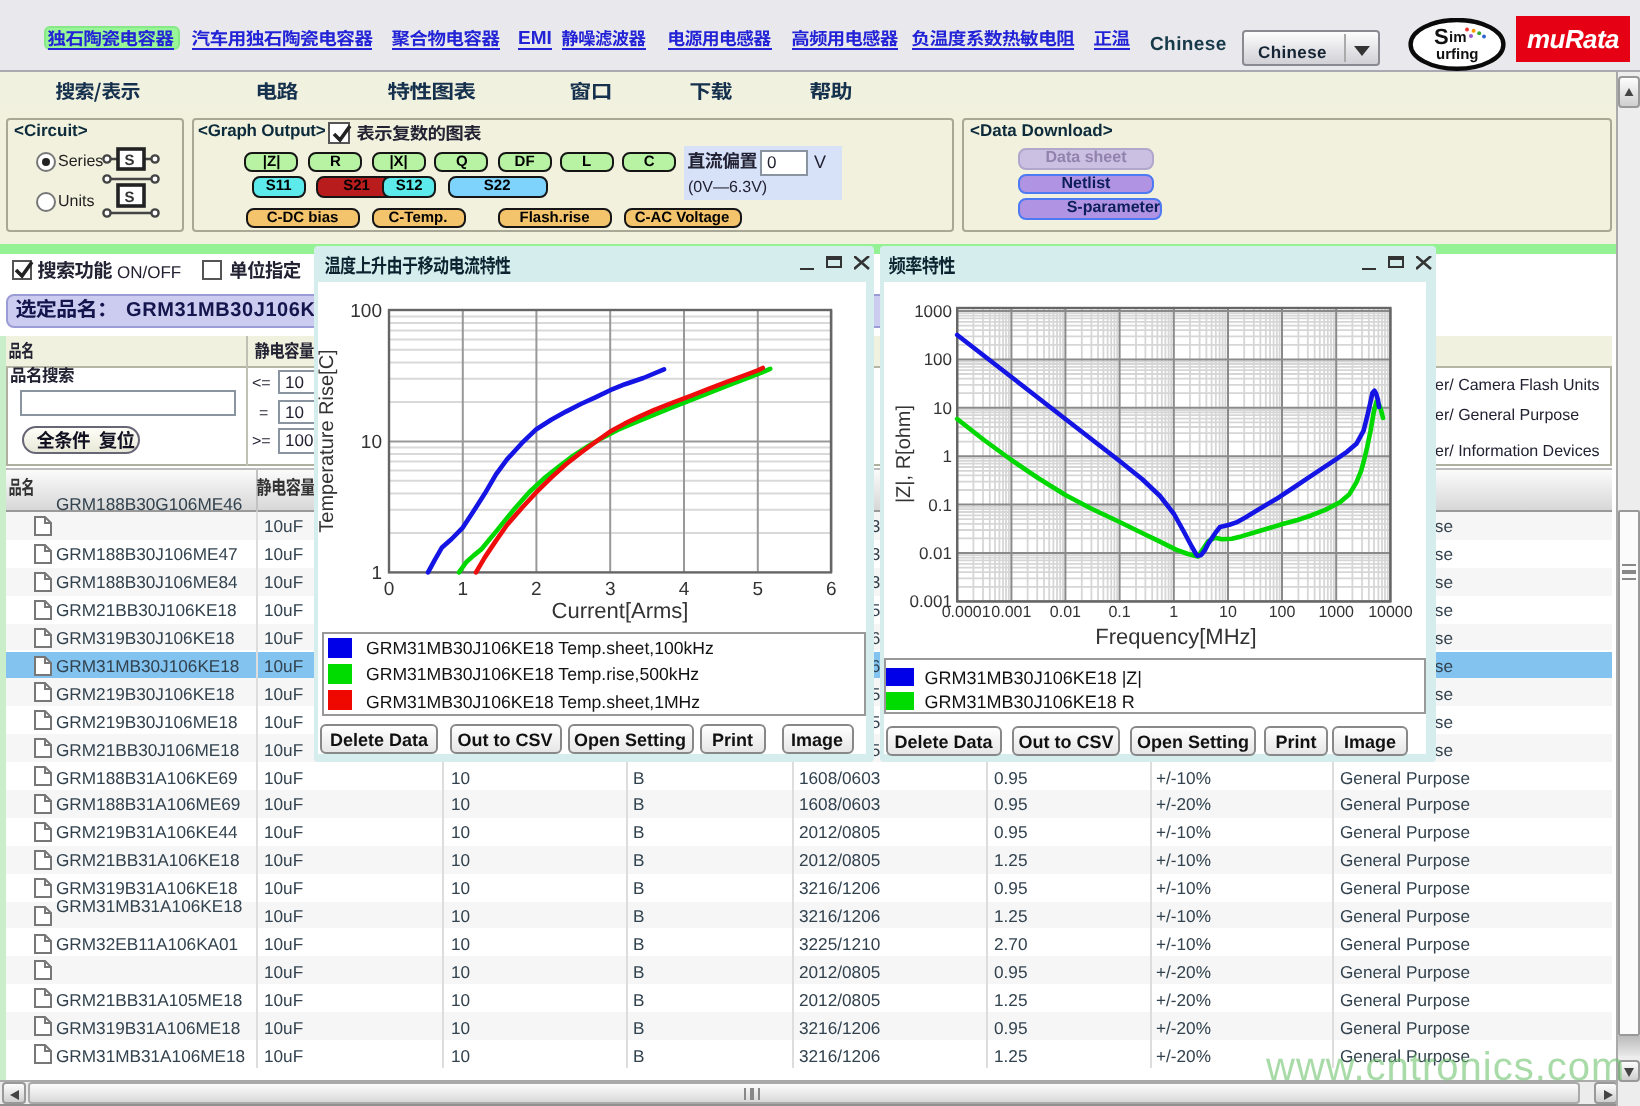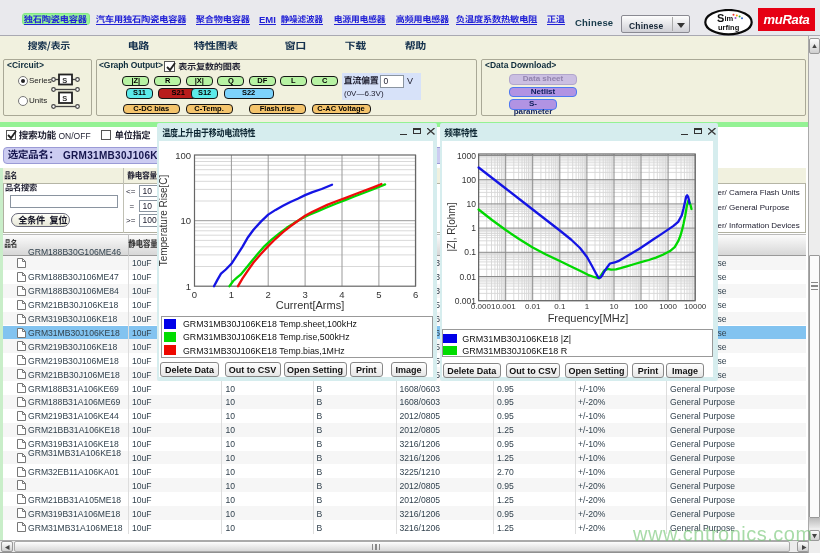--- a/index.html
+++ b/index.html
@@ -280,21 +280,21 @@
       <use href="#g31" transform="translate(361.1 75.7) scale(0.0897 0.0904)"></use>
       <use href="#g32" transform="translate(369.8 75.7) scale(0.0897 0.0904)"></use>
     </svg>
     <div class="inp" style="left:379.5px;top:74.5px;width:24px;height:13px;line-height:11px;padding-left:3px">0</div>
     <div class="a" style="left:407px;top:76px;font-size:9px;color:#223">V</div>
     <div class="a" style="left:344px;top:88.5px;font-size:8px;color:#223">(0V—6.3V)</div>
     <div class="a" style="left:481px;top:58.5px;width:325px;height:57.5px;border:1px solid #a9a896;border-radius:2px"></div>
     <div class="a" style="left:485px;top:60px;font-size:8.5px;font-weight:bold;color:#0d2b3b">&lt;Data Download&gt;</div>
     <div class="a" style="left:509px;top:74px;width:68px;height:10.5px;background:#cbbfe2;border:1px solid #b1a6cc;border-radius:4px;font-size:8px;font-weight:bold;color:#9183ad;text-align:center;line-height:8.5px">Data sheet</div>
     <div class="a" style="left:509px;top:86.5px;width:68px;height:10.5px;background:#b193e3;border:1.5px solid #4d79f2;border-radius:4px;font-size:8px;font-weight:bold;color:#0d1f5b;text-align:center;line-height:8px">Netlist</div>
-    <div class="a" style="left:509px;top:99px;width:48px;height:10.5px;background:#b193e3;border:1.5px solid #4d79f2;border-radius:4px;font-size:8px;font-weight:bold;color:#0d1f5b;text-align:center;line-height:8px">S-parameter</div>
+    <div class="a" style="left:509px;top:99px;width:72px;height:10.5px;background:#b193e3;border:1.5px solid #4d79f2;border-radius:4px;font-size:8px;font-weight:bold;color:#0d1f5b;text-align:right;line-height:8px">S-parameter</div>
     <div class="a" style="left:0;top:121.5px;width:808px;height:5px;background:#94f294"></div>
     <div class="a" style="left:0;top:168px;width:3px;height:372px;background:#c9eec9"></div>
     <div class="a" style="left:5.5px;top:129.5px;width:10px;height:10px;background:#fff;border:1.3px solid #555"></div>
     <svg class="a" style="left:6px;top:128.5px" width="12" height="12">
       <path d="M2 6l3 3 5-7" fill="none" stroke="#222" stroke-width="1.8"></path>
     </svg>
     <svg class="cj " style="left:0;top:0;position:absolute;overflow:visible" width="1" height="1" fill="#223">
       <use href="#g1e" transform="translate(18.7 130.2) scale(0.0959 0.0957)"></use>
       <use href="#g1f" transform="translate(28.0 130.2) scale(0.0959 0.0957)"></use>
       <use href="#g33" transform="translate(37.3 130.2) scale(0.0959 0.0957)"></use>
@@ -739,21 +739,21 @@
       <text x="191" y="158.7" font-size="9.5" fill="#333" text-anchor="end" font-family="Liberation Sans">100</text>
       <text x="310" y="309" font-size="11" fill="#333" text-anchor="middle" font-family="Liberation Sans">Current[Arms]</text>
       <text x="166.5" y="220.5" font-size="10" fill="#333" text-anchor="middle" font-family="Liberation Sans" transform="rotate(-90 166.5 220.5)">Temperature Rise[C]</text>
     </svg>
     <div class="a" style="left:160.8px;top:315.5px;width:272px;height:42px;border:1px solid #999"></div>
     <div class="a" style="left:164px;top:318.7px;width:12px;height:10px;background:#0000e8"></div>
     <div class="a" style="left:183px;top:319.09999999999997px;font-size:8.8px;color:#111">GRM31MB30J106KE18 Temp.sheet,100kHz</div>
     <div class="a" style="left:164px;top:332.0px;width:12px;height:10px;background:#00dc00"></div>
     <div class="a" style="left:183px;top:332.4px;font-size:8.8px;color:#111">GRM31MB30J106KE18 Temp.rise,500kHz</div>
     <div class="a" style="left:164px;top:345.3px;width:12px;height:10px;background:#ee0800"></div>
-    <div class="a" style="left:183px;top:345.7px;font-size:8.8px;color:#111">GRM31MB30J106KE18 Temp.bias,1MHz</div>
+    <div class="a" style="left:183px;top:345.7px;font-size:8.8px;color:#111">GRM31MB30J106KE18 Temp.sheet,1MHz</div>
     <div class="btn3d" style="left:160px;top:361.5px;width:59px;height:15px;line-height:14px">Delete Data</div>
     <div class="btn3d" style="left:224.5px;top:361.5px;width:56px;height:15px;line-height:14px">Out to CSV</div>
     <div class="btn3d" style="left:283.5px;top:361.5px;width:63px;height:15px;line-height:14px">Open Setting</div>
     <div class="btn3d" style="left:349.5px;top:361.5px;width:33.5px;height:15px;line-height:14px">Print</div>
     <div class="btn3d" style="left:390.5px;top:361.5px;width:36px;height:15px;line-height:14px">Image</div>
     <div class="a" style="left:440px;top:123px;width:277.5px;height:258px;background:#d6edee;border-radius:2px"></div>
     <div class="a" style="left:441.5px;top:141px;width:271.5px;height:236px;background:#fff"></div>
     <svg class="cj " style="left:0;top:0;position:absolute;overflow:visible" width="1" height="1" fill="#0b2430">
       <use href="#g14" transform="translate(444.3 127.7) scale(0.0856 0.0989)"></use>
       <use href="#g48" transform="translate(452.6 127.7) scale(0.0856 0.0989)"></use>

